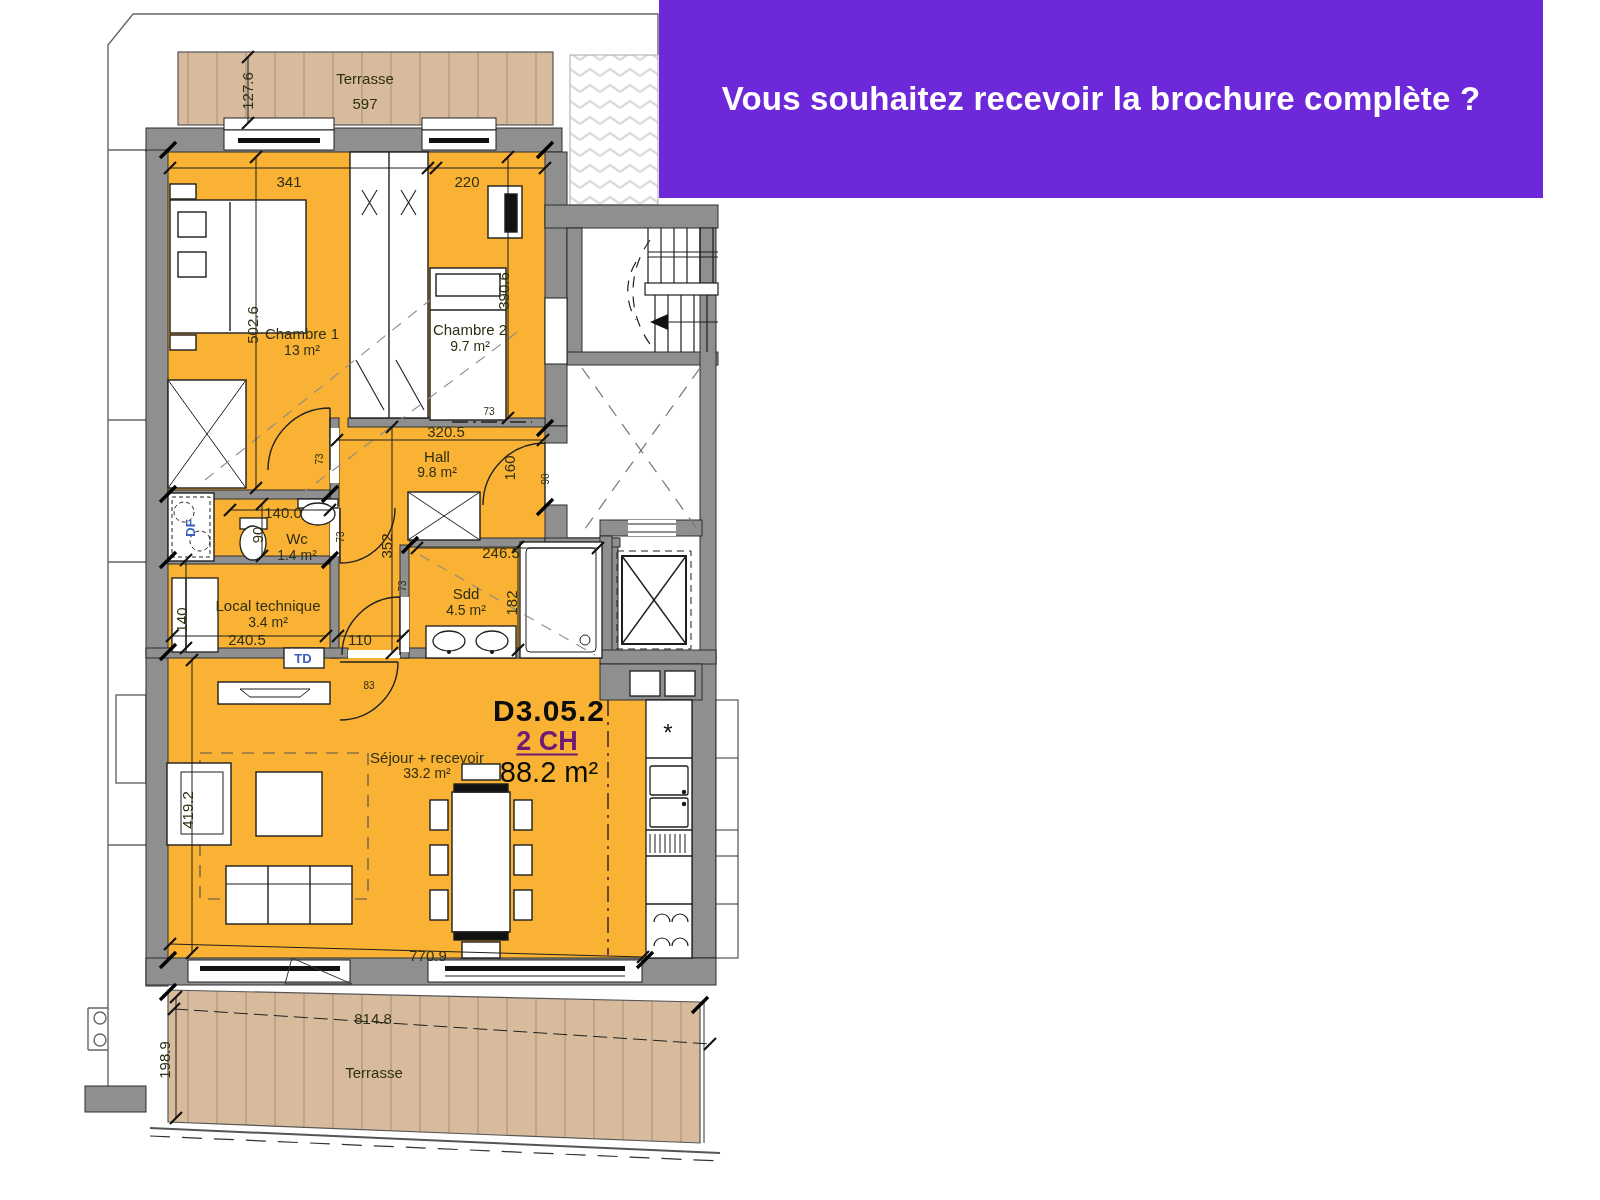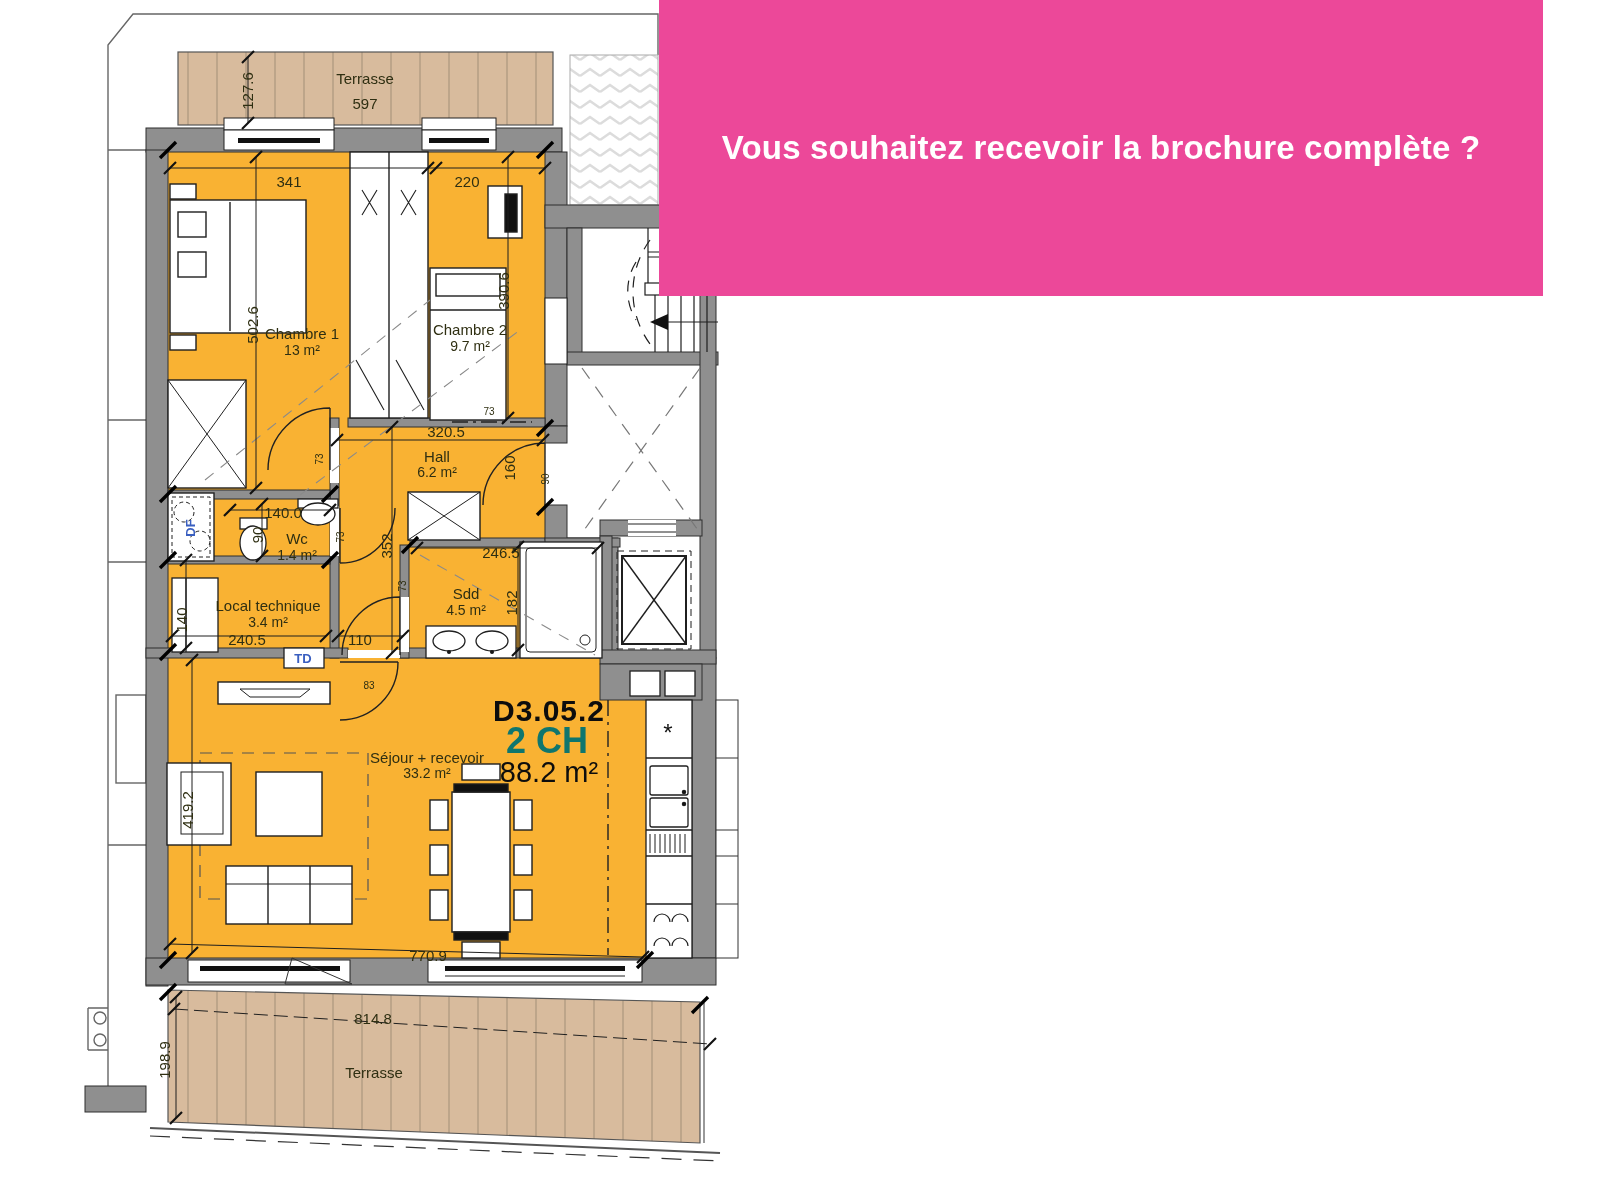--- a/index.html
+++ b/index.html
@@ -9,25 +9,25 @@
   svg.plan{position:absolute;left:0;top:0;}
   
   .lbl{position:absolute;transform:translate(-50%,-50%);white-space:nowrap;
        font-size:15px;color:#2f2f12;line-height:1;}
   .lbl.v{transform:translate(-50%,-50%) rotate(-90deg);}
   .lbl.area{font-size:14px;}
   .lbl.small{font-size:10px;}
   .lbl.blue{color:#3a5fc0;font-weight:bold;font-size:13px;}
   .lbl.blue.v{transform:translate(-50%,-50%) rotate(-90deg);}
   .lbl.code{font-size:30px;font-weight:bold;color:#0d0d0d;letter-spacing:1px;text-align:center;}
-  .lbl.bedrooms{font-size:36px;font-weight:bold;color:#0f766e;text-underline-offset:4px;}
+  .lbl.bedrooms{font-size:27px;font-weight:bold;color:#701a75;text-decoration:underline;text-underline-offset:4px;}
   .lbl.total{font-size:29px;color:#0d0d0d;}
   .lbl.star{font-size:24px;color:#111;}
   
-  .banner{position:absolute;left:659px;top:0;width:884px;height:296px;background:#ec4899;
+  .banner{position:absolute;left:659px;top:0;width:884px;height:198px;background:#6d28d9;
           display:flex;flex-direction:column;justify-content:center;align-items:center;}
   .banner p{margin:0;font-weight:bold;font-size:33px;line-height:54px;color:#ffffff;
             font-family:"Liberation Sans",sans-serif;letter-spacing:.2px;}
 </style>
 </head>
 <body>
 
 <div class="stage">
 
   <svg class="plan" width="1600" height="1200" viewBox="0 0 1600 1200">
@@ -384,21 +384,21 @@
   <span class="lbl" style="left:302px;top:333px">Chambre 1</span>
   <span class="lbl area" style="left:302px;top:350px">13 m²</span>
   <span class="lbl v" style="left:503px;top:291px">390.6</span>
   <span class="lbl" style="left:470px;top:329px">Chambre 2</span>
   <span class="lbl area" style="left:470px;top:346px">9.7 m²</span>
 
   <span class="lbl small" style="left:489px;top:412px">73</span>
   <span class="lbl small v" style="left:320px;top:459px">73</span>
   <span class="lbl" style="left:446px;top:431px">320.5</span>
   <span class="lbl" style="left:437px;top:456px">Hall</span>
-  <span class="lbl area" style="left:437px;top:472px">6.2 m²</span>
+  <span class="lbl area" style="left:437px;top:472px">9.8 m²</span>
   <span class="lbl v" style="left:509px;top:468px">160</span>
   <span class="lbl small v" style="left:546px;top:479px">90</span>
 
   <span class="lbl" style="left:283px;top:512px">140.0</span>
   <span class="lbl v" style="left:257px;top:535px">90</span>
   <span class="lbl" style="left:297px;top:538px">Wc</span>
   <span class="lbl area" style="left:297px;top:555px">1.4 m²</span>
   <span class="lbl blue v" style="left:190px;top:528px">DF</span>
   <span class="lbl small v" style="left:341px;top:537px">73</span>
 

